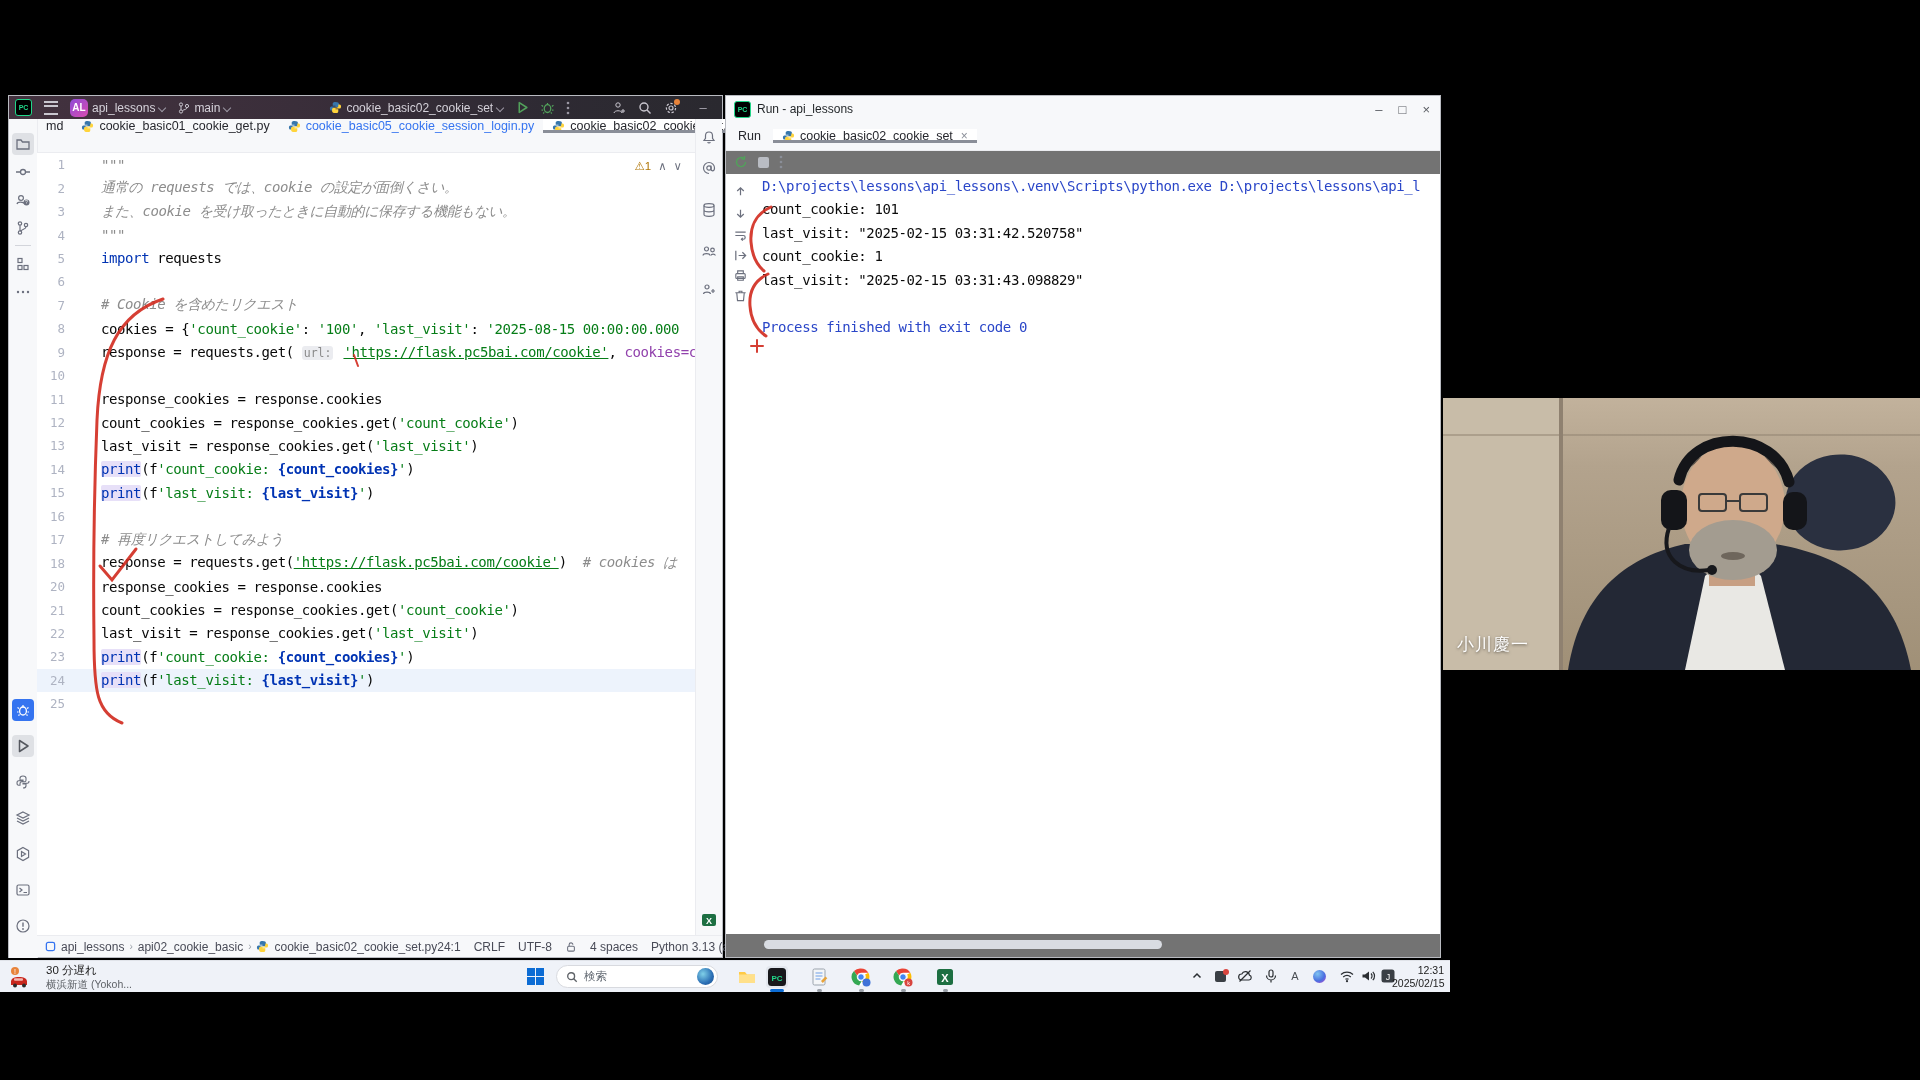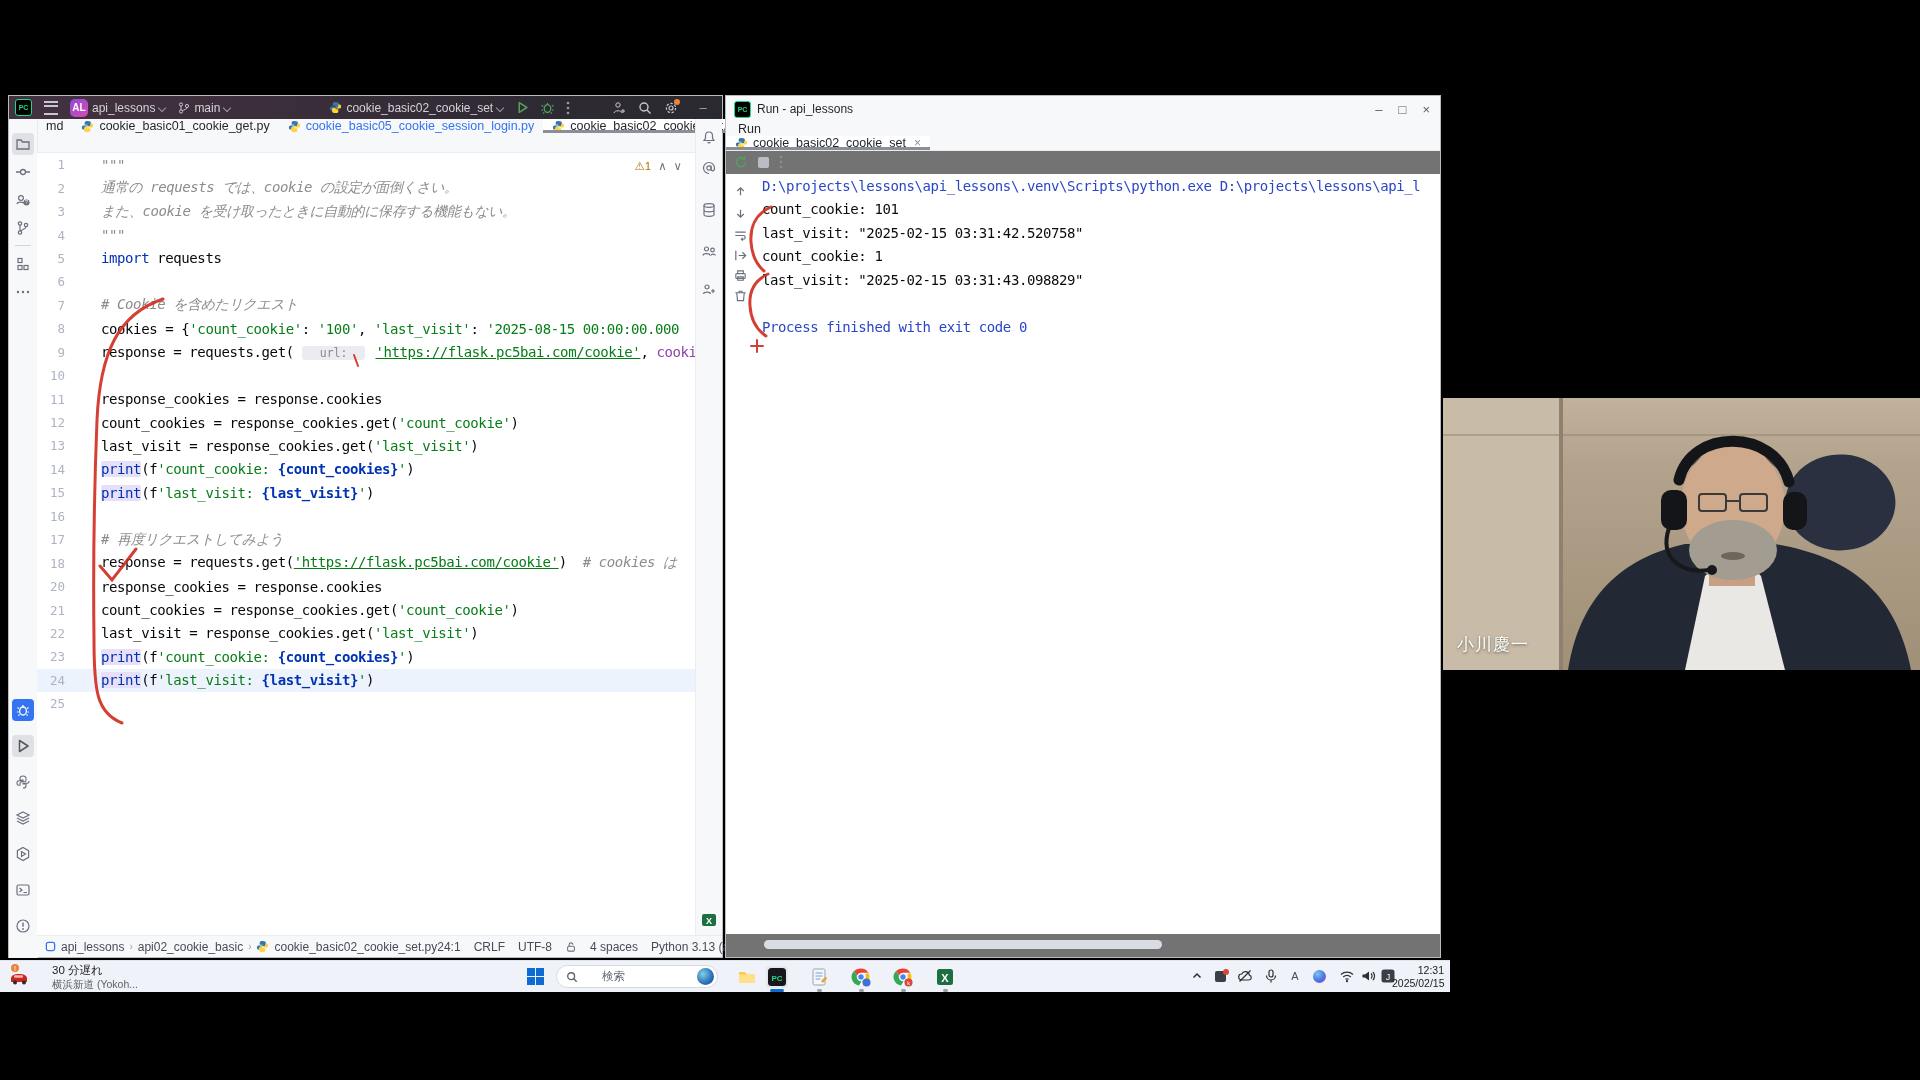--- a/index.html
+++ b/index.html
@@ -49,21 +49,21 @@
   .gut{width:64px;flex:0 0 64px;text-align:right;padding-right:36px;box-sizing:border-box;
        color:#aeb3c2;font-family:"DejaVu Sans Mono",monospace;font-size:12.5px;}
   .codeln{white-space:pre;font-family:"DejaVu Sans Mono",monospace;font-size:14px;letter-spacing:-0.4px;color:#080808;}
   .tk-c{color:#8c8c8c;font-style:italic;}
   .tk-k{color:#0033b3;}
   .tk-kb{color:#0033b3;background:#e7e0f8;border-radius:2px;}
   .tk-s{color:#067d17;}
   .tk-u{color:#067d17;text-decoration:underline;}
   .tk-a{color:#9141ac;}
   .tk-f{color:#0033b3;font-weight:bold;}
-  .tk-b{color:#8a8a8a;background:#ebecf0;border-radius:3px;font-size:11.5px;padding:0 18px;margin-right:2px;letter-spacing:0;}
+  .tk-b{color:#8a8a8a;background:#ebecf0;border-radius:3px;font-size:11.5px;padding:0 2px;margin-right:2px;letter-spacing:0;}
   .dashmark{position:absolute;width:11px;height:2px;background:#b6a8e8;left:658px;}
   #inspect-widget{position:absolute;right:40px;top:6px;display:flex;gap:7px;align-items:center;
       font-size:11.5px;color:#6c707e;}
   #inspect-widget .warn{color:#b07505;}
 
   
   #right-strip{position:absolute;right:0;top:23px;width:26px;height:820px;background:#f7f8fa;border-left:1px solid #ebecf0;}
   .rs-ic{position:absolute;left:4px;width:18px;height:18px;display:flex;align-items:center;justify-content:center;color:#6c707e;}
 
   
@@ -71,41 +71,41 @@
      display:flex;align-items:center;font-size:12px;color:#494b57;}
   #crumbs{display:flex;align-items:center;gap:5px;margin-left:8px;white-space:nowrap;}
   .crumb-sep{color:#9aa0a8;font-size:10px;}
   #status-right{margin-left:auto;display:flex;align-items:center;gap:13px;margin-right:8px;white-space:nowrap;}
 
   
   #runwin{left:725px;top:95px;width:716px;height:863px;}
   #run-titlebar{position:absolute;left:0;top:0;width:100%;height:26px;background:#f7f8fa;border-bottom:1px solid #ebecf0;
      display:flex;align-items:center;font-size:12px;color:#1f2326;}
   #run-tabs{position:absolute;left:0;top:26px;width:100%;height:28px;background:#f7f8fa;border-bottom:1px solid #ebecf0;
-     display:flex;align-items:flex-start;font-size:12.5px;color:#27282e;flex-direction:column;}
+     display:flex;align-items:center;font-size:12.5px;color:#27282e;}
   #run-toolbar{position:absolute;left:0;top:54px;width:100%;height:24px;display:flex;align-items:center;gap:10px;
      padding-left:8px;color:#6c707e;}
   #console-gutter{position:absolute;left:0;top:78px;width:30px;height:760px;border-right:1px solid #ebecf0;background:#fff;}
   .cg-ic{position:absolute;left:6px;width:16px;height:16px;color:#6c707e;display:flex;align-items:center;justify-content:center;font-size:12px;}
   #console{position:absolute;left:30px;top:78px;width:684px;height:760px;background:#fff;overflow:hidden;
      font-family:"DejaVu Sans Mono",monospace;font-size:14px;letter-spacing:-0.4px;}
   .conln{height:23.5px;display:flex;align-items:center;white-space:pre;padding-left:6px;}
   .con-cmd,.con-sys{color:#2a46c8;}
   .con-out{color:#0b0b0b;}
   #con-scroll{position:absolute;left:38px;bottom:8px;width:398px;height:9px;background:#d9dce2;border-radius:5px;}
 
   
   #taskbar{position:absolute;left:0;top:960px;width:1450px;height:31px;background:#eff2f8;border-top:1px solid #e0e3e9;}
-  #tb-widget{position:absolute;left:8px;top:2px;display:flex;gap:20px;align-items:flex-start;}
+  #tb-widget{position:absolute;left:8px;top:2px;display:flex;gap:14px;align-items:center;}
   #tb-widget .wl1{font-size:11.5px;color:#1c1c1c;}
   #tb-widget .wl2{font-size:10.5px;color:#5f6368;}
   #start-btn{position:absolute;left:527px;top:7px;width:17px;height:17px;display:grid;grid-template-columns:8px 8px;grid-gap:1px;}
   #start-btn i{background:#0c6cd4;display:block;height:8px;}
   #search-pill{position:absolute;left:556px;top:4px;width:162px;height:23px;background:#fff;border:1px solid #d8dadf;
-     border-radius:12px;display:flex;align-items:center;gap:24px;padding:0 3px 0 9px;box-sizing:border-box;}
+     border-radius:12px;display:flex;align-items:center;gap:6px;padding:0 3px 0 9px;box-sizing:border-box;}
   #search-pill .ph{font-size:11.5px;color:#606770;flex:1;}
   #search-avatar{width:17px;height:17px;border-radius:50%;background:radial-gradient(circle at 35% 35%,#7fd0e8,#2b6fb5 60%,#1a4a86);}
   .app-ic{position:absolute;top:5px;width:22px;height:22px;border-radius:4px;display:flex;align-items:center;justify-content:center;}
   .app-dot{position:absolute;top:28px;width:5px;height:2.5px;border-radius:2px;background:#9aa0a8;}
   .app-pill{position:absolute;top:28px;width:14px;height:3px;border-radius:2px;background:#0c6cd4;}
   .tray-ic{position:absolute;top:6px;color:#2b2f33;display:flex;align-items:center;justify-content:center;width:18px;height:18px;font-size:11px;}
   #clock{position:absolute;left:1392px;top:3px;width:52px;text-align:right;font-size:10.5px;color:#1c1c1c;line-height:12.5px;}
 
   
   #webcam{position:absolute;left:1443px;top:398px;width:477px;height:272px;overflow:hidden;background:#b0a08c;}

